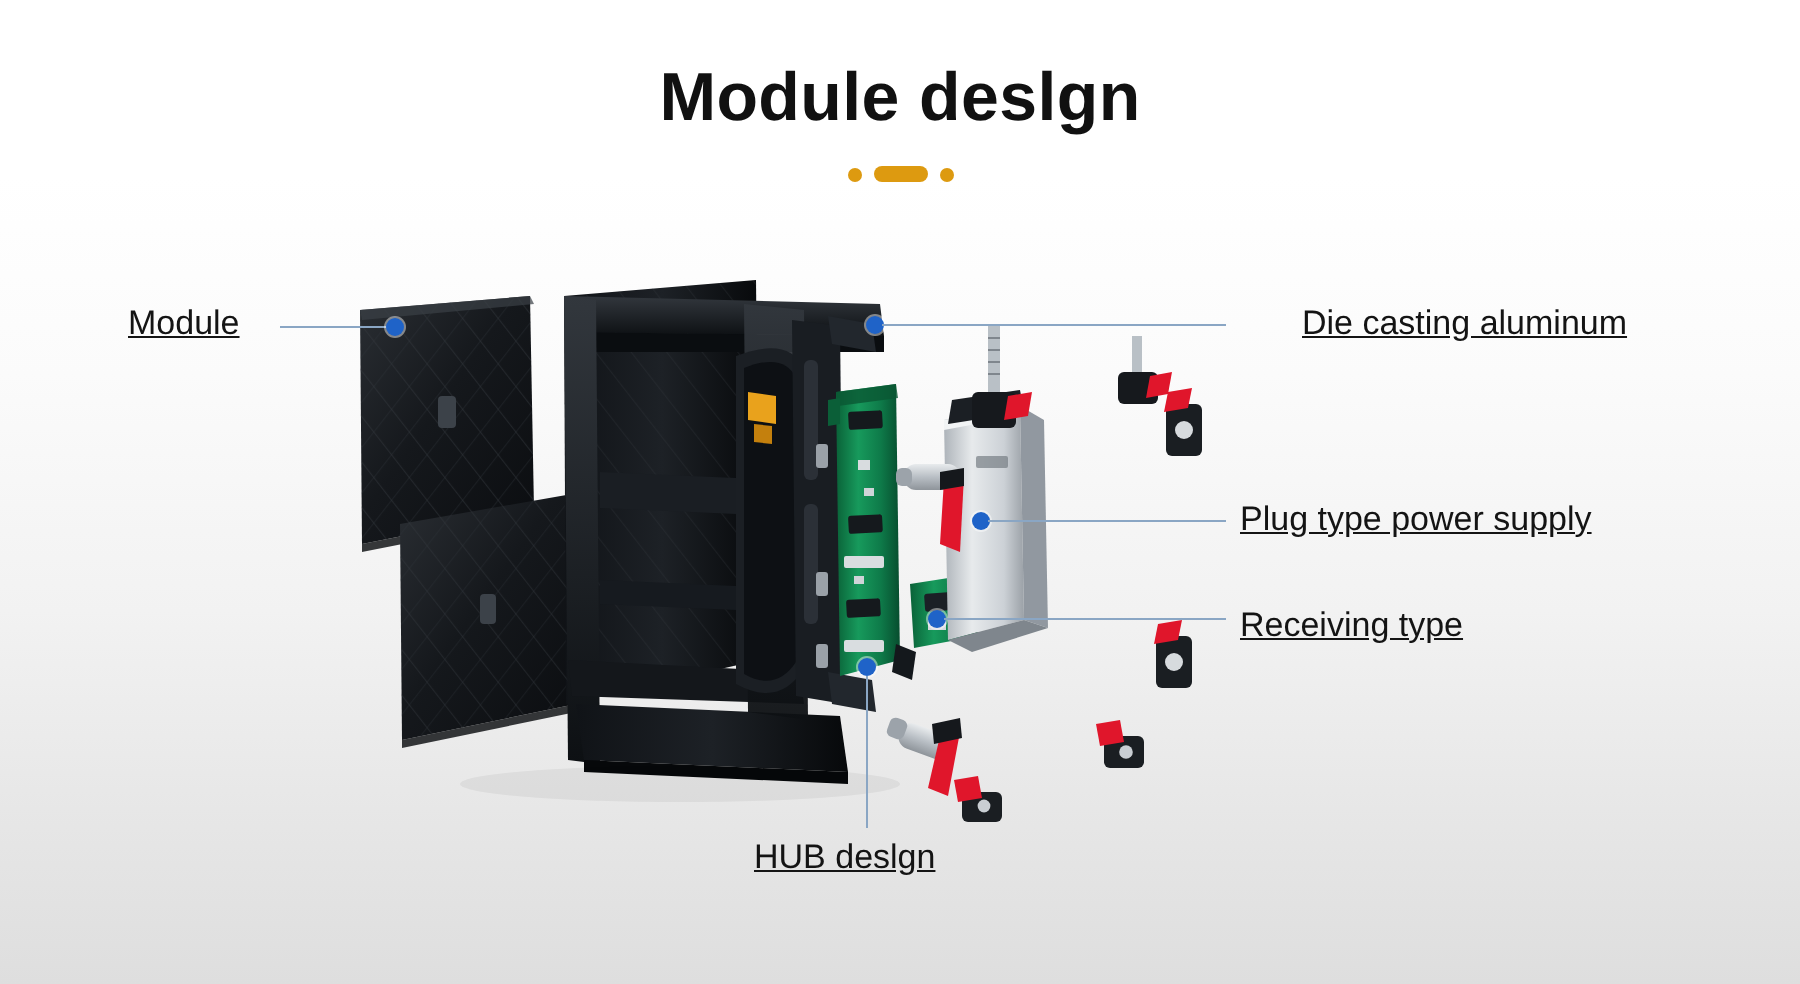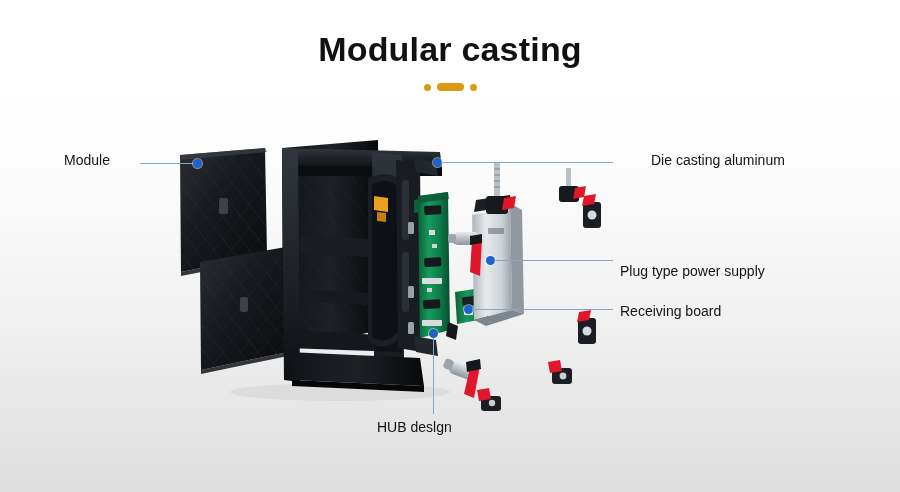--- a/index.html
+++ b/index.html
@@ -15,36 +15,36 @@
   .title{
     position:absolute;left:0;right:0;top:30px;text-align:center;
     font-size:34px;font-weight:bold;color:#111111;letter-spacing:.2px;
     white-space:nowrap;
   }
   .deco{position:absolute;left:0;right:0;top:83px;display:flex;justify-content:center;align-items:center;gap:6px;}
   .deco .dot{width:7px;height:7px;border-radius:50%;background:#dd9a10;}
   .deco .pill{width:27px;height:8px;border-radius:4px;background:#dd9a10;}
 
   
-  .label{position:absolute;font-size:14px;color:#141414;white-space:nowrap;}
+  .label{position:absolute;font-size:17px;color:#141414;white-space:nowrap;text-decoration:underline;}
   .lead{position:absolute;background:#8aa6c4;}
   .lead.h{height:1px;}
   .lead.v{width:1px;}
   .anchor{position:absolute;width:9px;height:9px;border-radius:50%;background:#1f63c8;
           box-shadow:0 0 0 1px rgba(255,255,255,.45);}
 
   
   #art{position:absolute;left:0;top:0;width:900px;height:492px;}
 </style>
 </head>
 <body>
 
 <div id="stage">
 
-  <div class="title">Modular casting</div>
+  <div class="title">Module deslgn</div>
 
   <div class="deco">
     <span class="dot"></span>
     <span class="pill"></span>
     <span class="dot"></span>
   </div>
 
   <svg id="art" viewBox="0 0 900 492">
     <defs>
       <linearGradient id="gBlkA" x1="0" y1="0" x2="1" y2="1">
@@ -246,23 +246,23 @@
   <div class="label" style="left:64px;top:152px;">Module</div>
   <div class="lead h" style="left:140px;top:163px;width:56px;"></div>
   <div class="anchor" style="left:193px;top:159px;"></div>
 
   <div class="anchor" style="left:433px;top:158px;"></div>
   <div class="lead h" style="left:441px;top:162px;width:172px;"></div>
   <div class="label" style="left:620px;top:152px;margin-left:31px;">Die casting aluminum</div>
 
   <div class="anchor" style="left:486px;top:256px;"></div>
   <div class="lead h" style="left:494px;top:260px;width:119px;"></div>
-  <div class="label" style="left:620px;top:263px;">Plug type power supply</div>
+  <div class="label" style="left:620px;top:250px;">Plug type power supply</div>
 
   <div class="anchor" style="left:464px;top:305px;"></div>
   <div class="lead h" style="left:472px;top:309px;width:141px;"></div>
-  <div class="label" style="left:620px;top:303px;">Receiving board</div>
+  <div class="label" style="left:620px;top:303px;">Receiving type</div>
 
   <div class="anchor" style="left:429px;top:329px;"></div>
   <div class="lead v" style="left:433px;top:338px;height:76px;"></div>
   <div class="label" style="left:377px;top:419px;">HUB deslgn</div>
 
 </div>
 
 </body></html>

